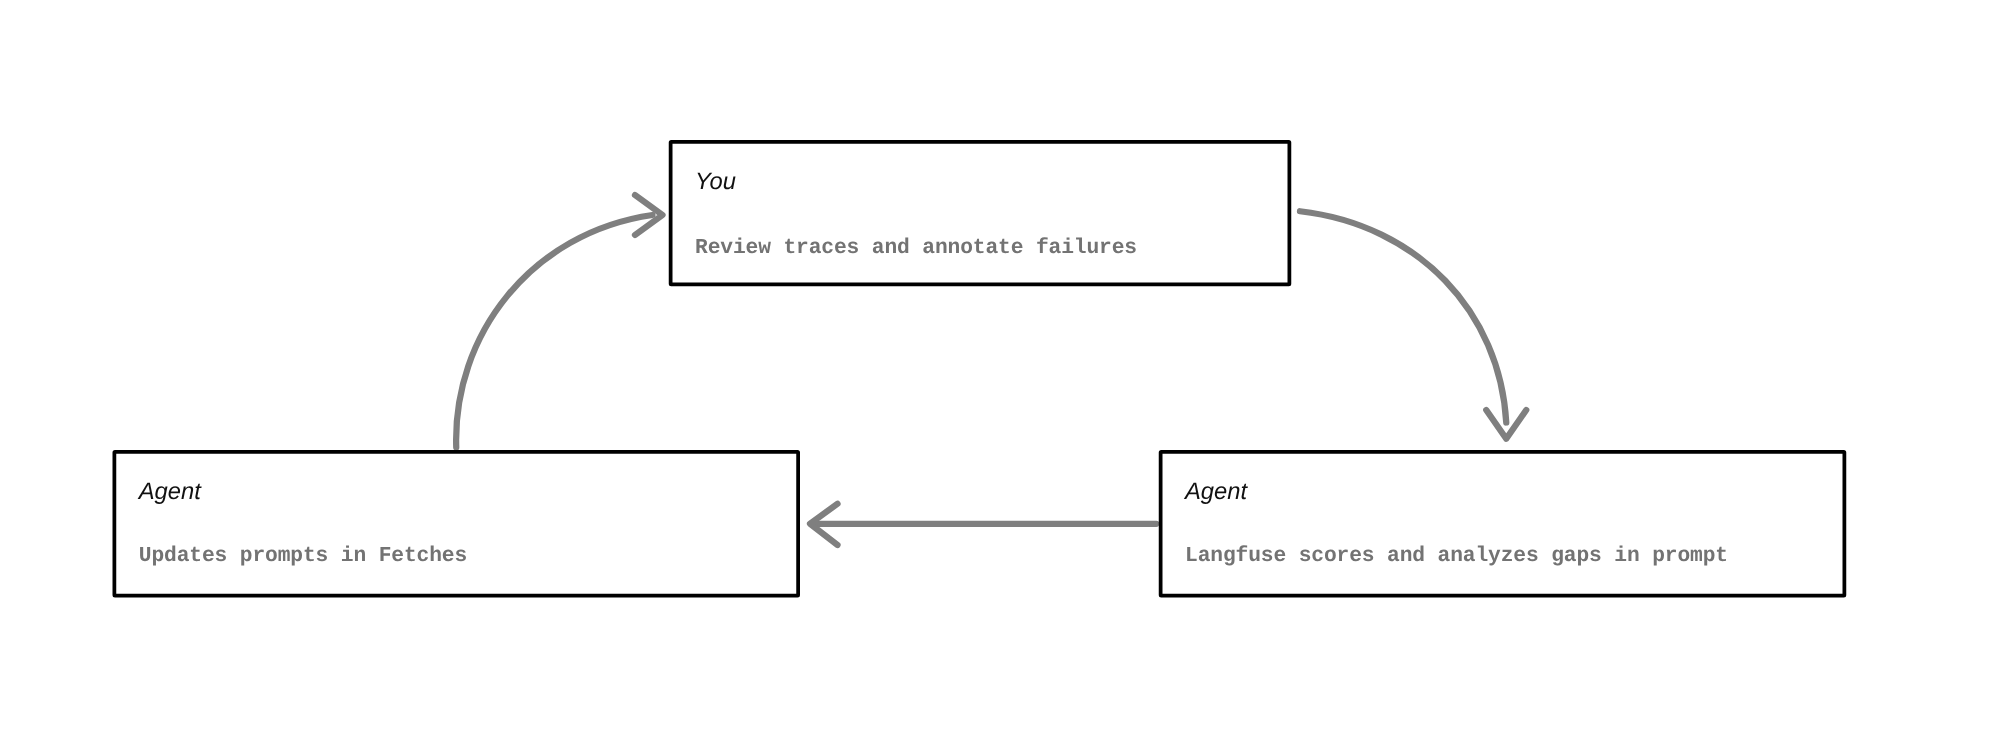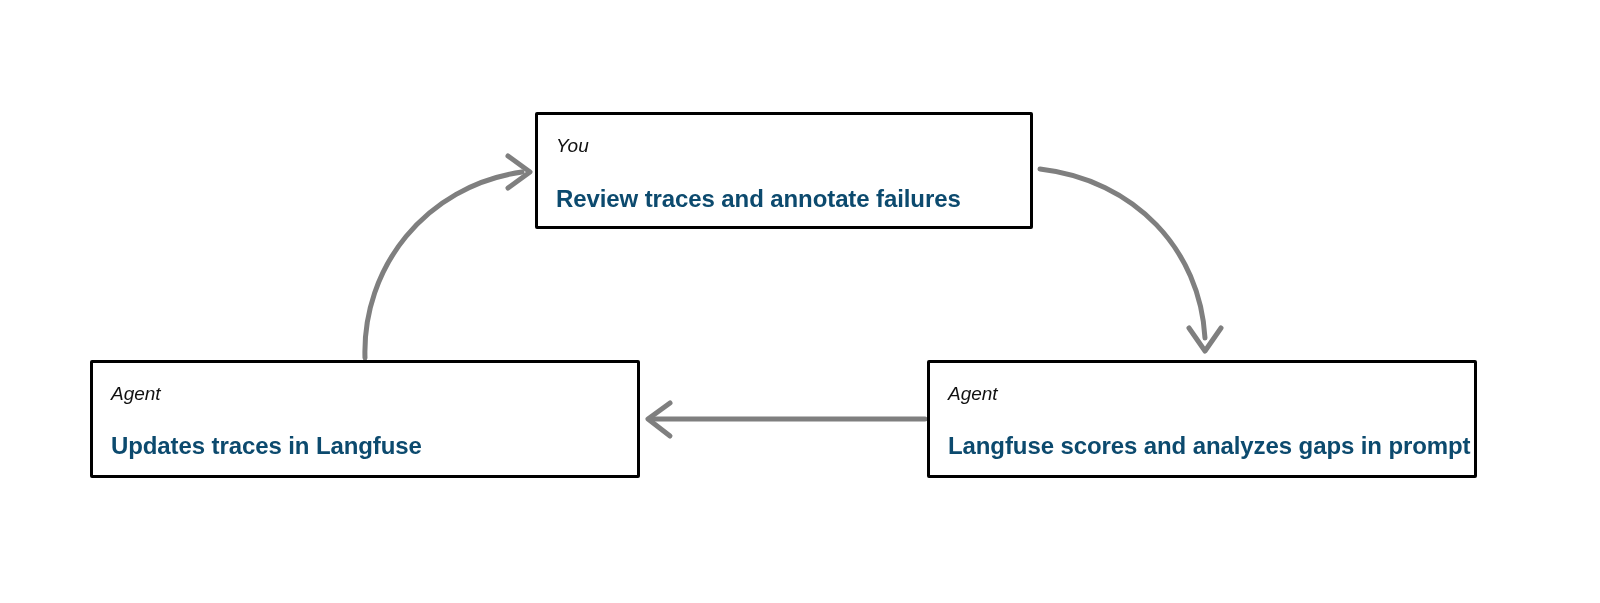--- a/index.html
+++ b/index.html
@@ -39,25 +39,26 @@
     font-style: italic;
     font-weight: 400;
     font-size: 19px;
     line-height: 22px;
     color: #111111;
     white-space: nowrap;
   }
   .node-title {
     position: absolute;
     font-weight: 700;
-    font-size: 24px;
+    font-size: 17px;
     line-height: 26px;
-    color: #0c4a6e;
+    color: #737373;
     white-space: nowrap;
     letter-spacing: -0.1px;
+    font-family: Liberation Mono, monospace;
   }
 
   
   #node-review {
     left: 535px;
     top: 112px;
     width: 498px;
     height: 117px;
   }
   #node-review .node-role { left: 18px; top: 20px; }
@@ -106,21 +107,21 @@
     </g>
   </svg>
 
   <div class="node" id="node-review">
     <div class="node-role">You</div>
     <div class="node-title">Review traces and annotate failures</div>
   </div>
 
   <div class="node" id="node-update">
     <div class="node-role">Agent</div>
-    <div class="node-title">Updates traces in Langfuse</div>
+    <div class="node-title">Updates prompts in Fetches</div>
   </div>
 
   <div class="node" id="node-fetch">
     <div class="node-role">Agent</div>
     <div class="node-title">Langfuse scores and analyzes gaps in prompt</div>
   </div>
 
 </div>
 
 </body></html>

